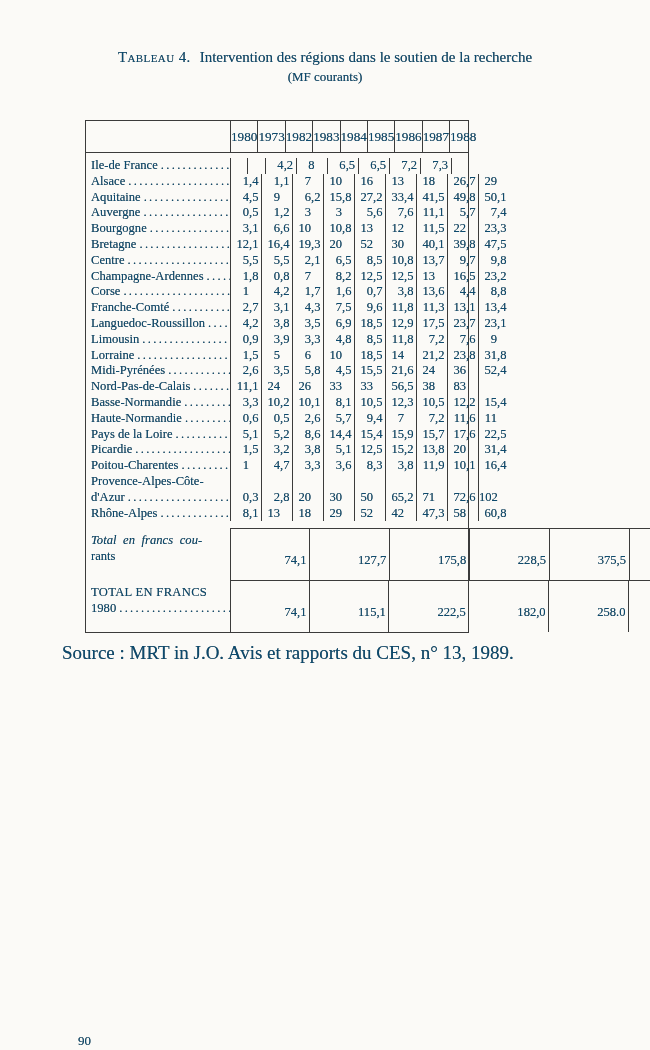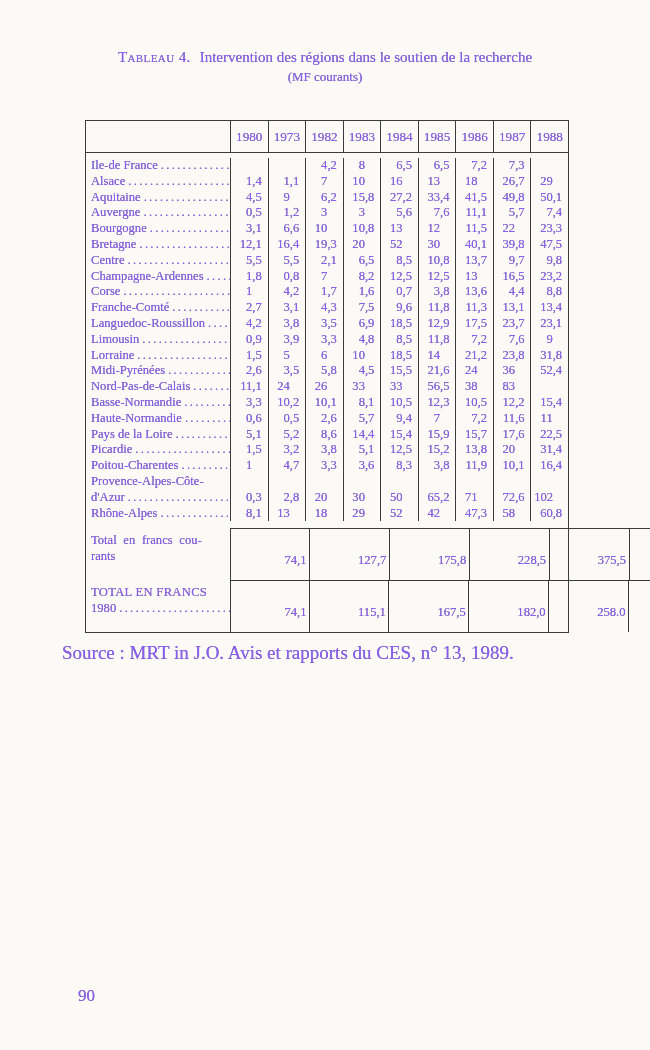--- a/index.html
+++ b/index.html
@@ -1,29 +1,29 @@
 <!DOCTYPE html>
 <html><head>
 <meta charset="utf-8">
 <style>
   html,body{margin:0;padding:0;}
   .page{
     position:relative;width:650px;height:1050px;overflow:hidden;
-    background:#fbfaf7;color:#8b5cf6;
+    background:#fbfaf7;color:#0c4a6e;
     font-family:"Liberation Serif", serif;
     text-shadow:0 0 .4px rgba(20,20,20,.55);
   }
   
   .titleblock{position:absolute;top:48px;left:0;width:650px;text-align:center;}
   .t1{font-size:15px;line-height:19px;}
   .sc{font-variant:small-caps;letter-spacing:.4px;margin-right:9px;}
   .t2{font-size:13px;line-height:19px;}
   
   .tbl{
-    position:absolute;left:85px;top:120px;width:484px;
+    position:absolute;left:85px;top:120px;width:384px;
     border:1.5px solid #3b3b3b;box-sizing:border-box;
     font-size:12.6px;
   }
   .row{display:grid;grid-template-columns:144px repeat(9,1fr);}
   .cell{box-sizing:border-box;}
   .val{border-left:1.3px solid #3b3b3b;display:flex;justify-content:center;align-items:flex-end;}
   
   .hrow{height:31px;border-bottom:1.4px solid #3b3b3b;}
   .hrow .val{align-items:center;font-size:13.2px;}
   
@@ -32,25 +32,25 @@
   .lbl{padding-left:5px;}
   .lblline{display:flex;line-height:15.8px;white-space:nowrap;}
   .leader{flex:1;overflow:hidden;letter-spacing:2.3px;padding-left:3px;padding-right:1px;}
   .num{white-space:nowrap;line-height:15.8px;}
   .ip{display:inline-block;min-width:18px;text-align:right;}
   .fp{display:inline-block;min-width:12px;text-align:left;}
   
   .trow{height:52px;}
   .trow .val{border-top:1.4px solid #3b3b3b;align-items:flex-start;padding-top:24px;padding-left:48px;}
   .trow .lbl{padding-top:5px;}
-  .trow1 .lblline:first-child{word-spacing:3.5px;}
+  .trow1 .lblline:first-child{word-spacing:3.5px;font-style:italic;}
   .trow2 .lblline:first-child{letter-spacing:.3px;}
   
   .source{position:absolute;left:62px;top:642px;font-size:19px;}
-  .pagenum{position:absolute;left:78px;top:986px;font-size:17px;}
+  .pagenum{position:absolute;left:78px;top:1033px;font-size:13px;}
 </style>
 </head>
 <body>
 
 <div class="page">
 
   <div class="titleblock">
     <div class="t1"><span class="sc">Tableau 4.</span><span>Intervention des régions dans le soutien de la recherche</span></div>
     <div class="t2">(MF courants)</div>
   </div>
@@ -883,21 +883,21 @@
             <div class="leader">......................................................................</div>
           </div>
         </div>
         <div class="cell val">
           <div class="num"><div class="ip">74</div><div class="fp">,1</div></div>
         </div>
         <div class="cell val">
           <div class="num"><div class="ip">115</div><div class="fp">,1</div></div>
         </div>
         <div class="cell val">
-          <div class="num"><div class="ip">167</div><div class="fp">,5</div></div>
+          <div class="num"><div class="ip">222</div><div class="fp">,5</div></div>
         </div>
         <div class="cell val">
           <div class="num"><div class="ip">182</div><div class="fp">,0</div></div>
         </div>
         <div class="cell val">
           <div class="num"><div class="ip">258</div><div class="fp">.0</div></div>
         </div>
         <div class="cell val">
           <div class="num"><div class="ip">271</div><div class="fp">,4</div></div>
         </div>

